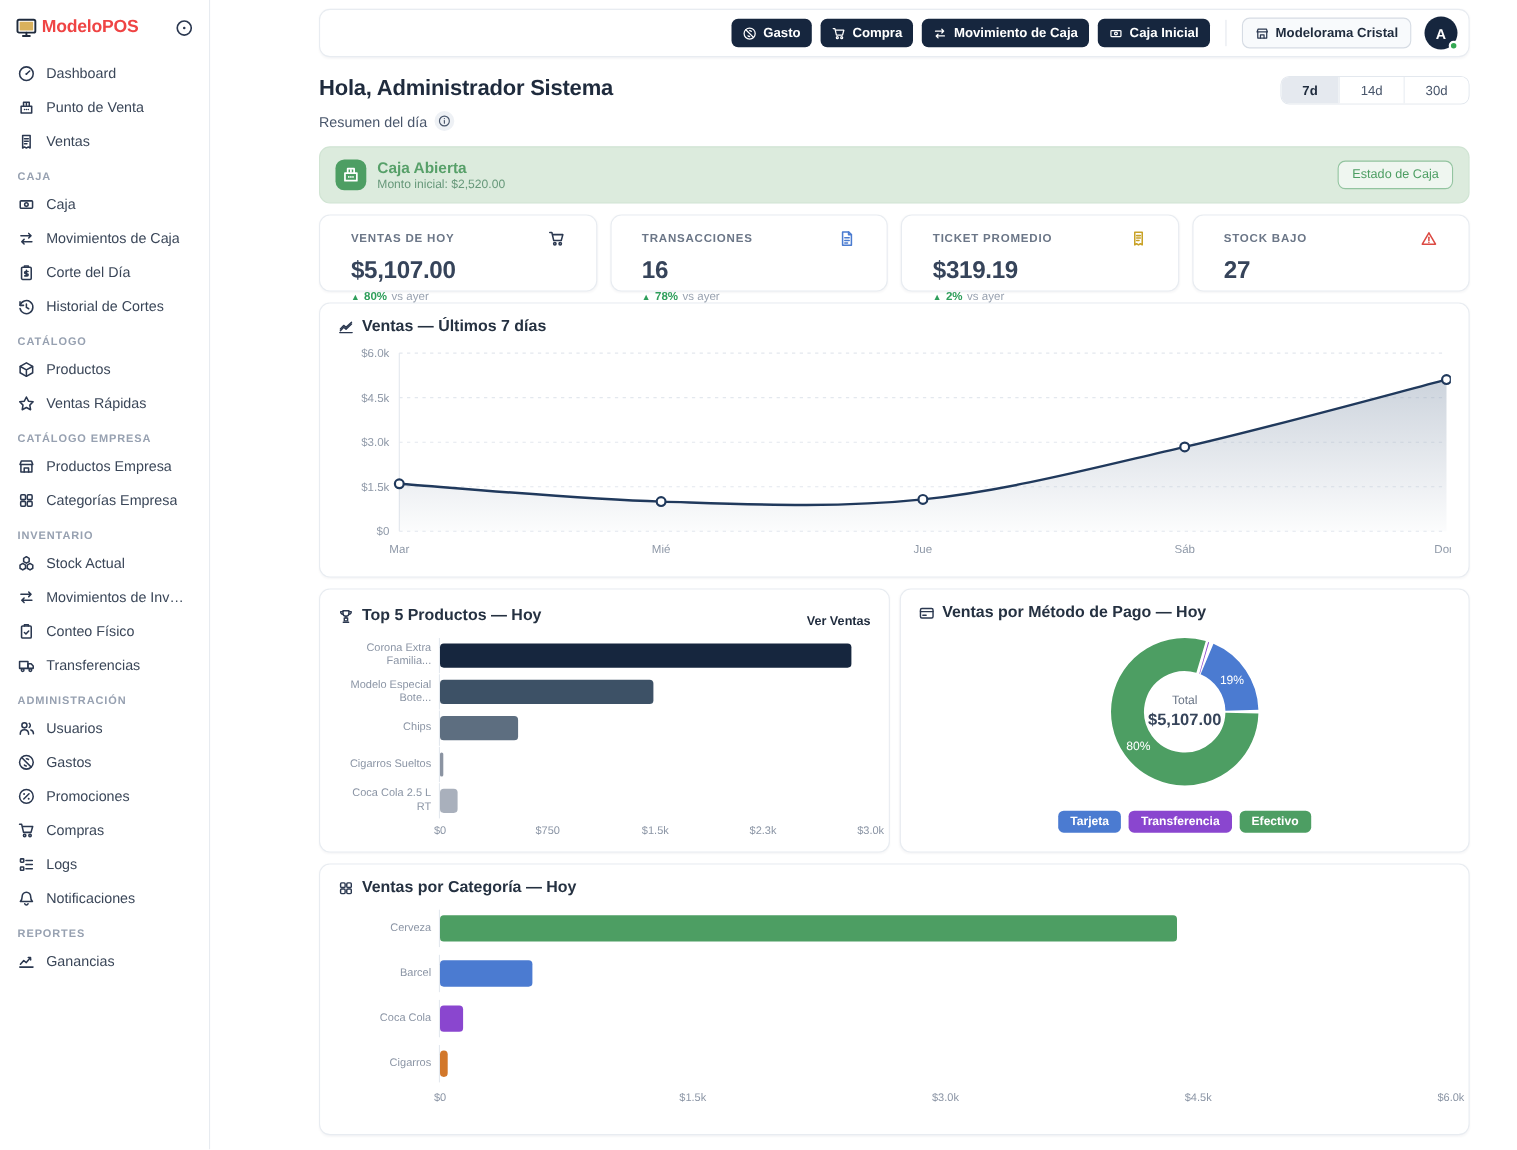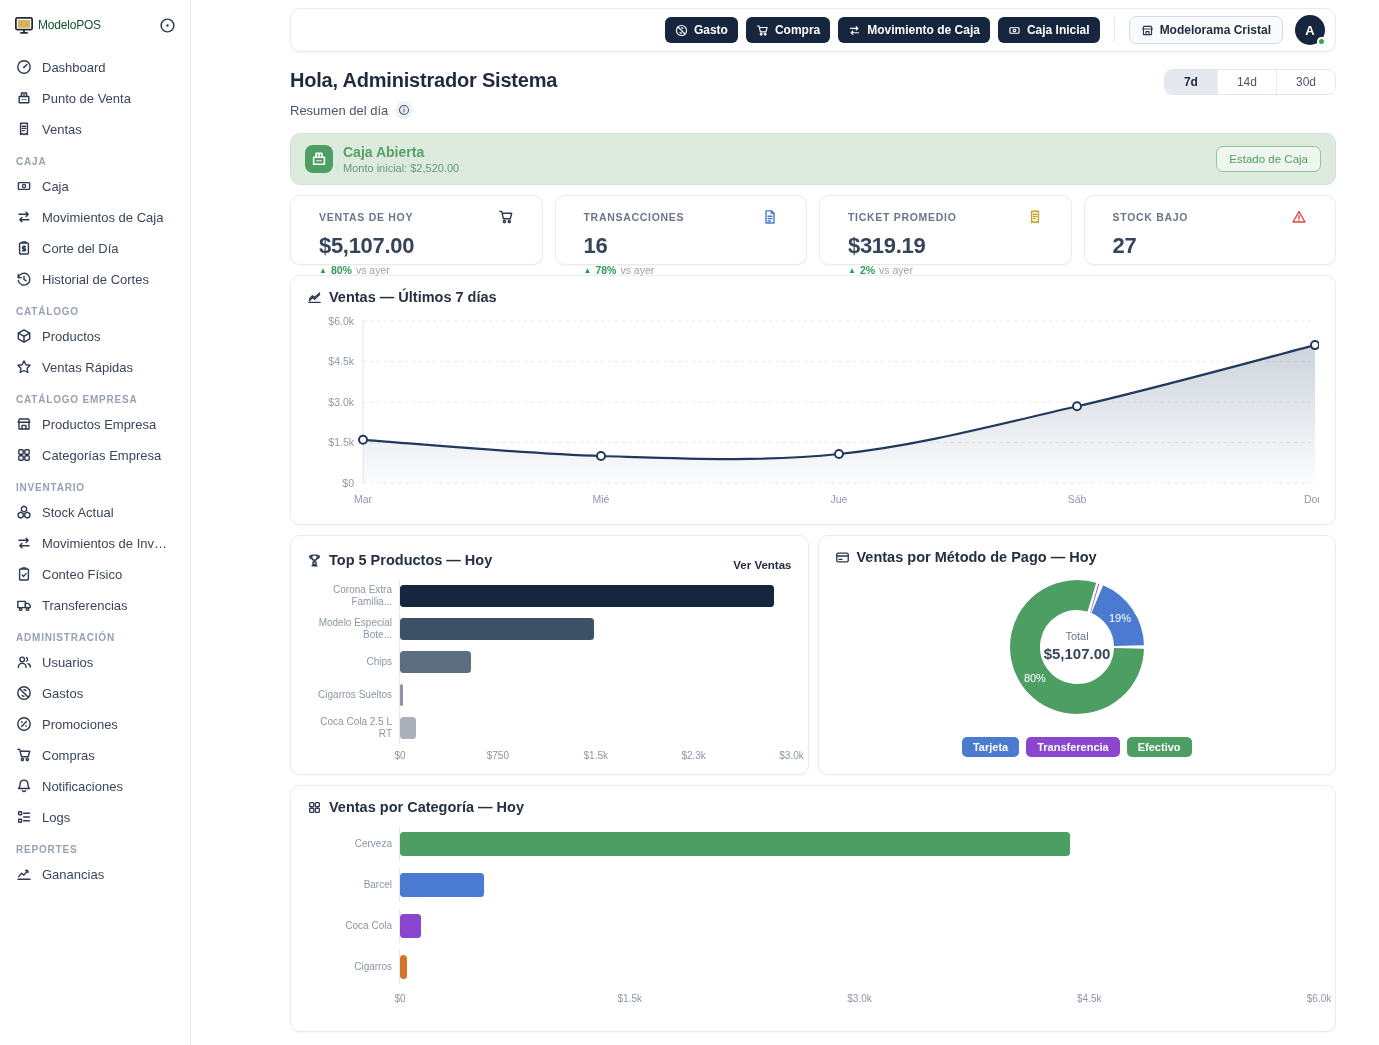--- a/index.html
+++ b/index.html
@@ -3,25 +3,25 @@
 <meta charset="utf-8">
 <style>
   * { margin:0; padding:0; box-sizing:border-box; }
   html,body { width:1379px; height:1045px; overflow:hidden; }
   body { font-family:"Liberation Sans", sans-serif; background:#fff; color:#1f2b3d; display:flex; }
 
   
   .sidebar { width:191px; min-width:191px; height:1045px; border-right:1px solid #e7ebf0; background:#fff; overflow:hidden; }
   .logo-row { display:flex; align-items:center; padding:15px 14px 10px 14px; }
   .logo-row .logo-ic { width:20px; height:20px; margin-right:4px; }
-  .logo-row .logo-text { font-size:12px; font-weight:400; color:#14532d; letter-spacing:-.2px; flex:1; }
+  .logo-row .logo-text { font-size:16px; font-weight:700; color:#ef4444; letter-spacing:-.2px; flex:1; }
   .collapse-btn { width:17px; height:17px; color:#2b3850; cursor:pointer; }
   .nav { padding:6px 0 0 0; }
   .nav-section-label { font-size:10px; letter-spacing:.8px; color:#97a1b1; padding:12px 16px 3px 16px; font-weight:700; }
-  .nav-item { display:flex; align-items:flex-end; gap:10px; padding:7.5px 16px; font-size:13px; color:#3a4658; cursor:pointer; }
+  .nav-item { display:flex; align-items:center; gap:10px; padding:7.5px 16px; font-size:13px; color:#3a4658; cursor:pointer; }
   .nav-item .ic { width:16px; height:16px; color:#2b3850; flex:none; display:flex; }
   .nav-item .lbl { white-space:nowrap; overflow:hidden; text-overflow:ellipsis; }
 
   svg.glyph { width:100%; height:100%; display:block; }
 
   
   .main { flex:1; padding:8px 43px 0 99px; }
 
   .topbar { height:44px; background:#fff; border:1px solid #e8ecf1; border-radius:10px; box-shadow:0 1px 2px rgba(16,24,40,.04);
             display:flex; align-items:center; justify-content:flex-end; gap:8px; padding:0 10px; }
@@ -304,35 +304,35 @@
             <path d="M1.8 2.4h1.9l1.7 7.3h6.8l1.5-5.4H4.3"></path>
             <circle cx="6.4" cy="12.6" r="1.1"></circle>
             <circle cx="11.3" cy="12.6" r="1.1"></circle>
           </svg>
         </span>
         <span class="lbl">Compras</span>
       </div>
       <div class="nav-item">
         <span class="ic">
           <svg class="glyph" viewBox="0 0 16 16" stroke="currentColor" fill="none" stroke-width="1.4" stroke-linecap="round" stroke-linejoin="round">
-            <path d="M8 2.1c-2.3 0-3.9 1.7-3.9 4.1 0 2.9-1 3.7-1.6 4.3h11c-.6-.6-1.6-1.4-1.6-4.3C11.9 3.8 10.3 2.1 8 2.1z"></path>
-            <path d="M6.5 12.6a1.6 1.6 0 0 0 3 0"></path>
-          </svg>
-        </span>
-        <span class="lbl">Notificaciones</span>
-      </div>
-      <div class="nav-item">
-        <span class="ic">
-          <svg class="glyph" viewBox="0 0 16 16" stroke="currentColor" fill="none" stroke-width="1.4" stroke-linecap="round" stroke-linejoin="round">
             <rect x="2.6" y="2.8" width="3" height="3" rx=".6"></rect>
             <rect x="2.6" y="10.2" width="3" height="3" rx=".6"></rect>
             <path d="M7.6 4.3h5.8M7.6 8h5.8M7.6 11.7h5.8"></path>
           </svg>
         </span>
         <span class="lbl">Logs</span>
+      </div>
+      <div class="nav-item">
+        <span class="ic">
+          <svg class="glyph" viewBox="0 0 16 16" stroke="currentColor" fill="none" stroke-width="1.4" stroke-linecap="round" stroke-linejoin="round">
+            <path d="M8 2.1c-2.3 0-3.9 1.7-3.9 4.1 0 2.9-1 3.7-1.6 4.3h11c-.6-.6-1.6-1.4-1.6-4.3C11.9 3.8 10.3 2.1 8 2.1z"></path>
+            <path d="M6.5 12.6a1.6 1.6 0 0 0 3 0"></path>
+          </svg>
+        </span>
+        <span class="lbl">Notificaciones</span>
       </div>
       <div class="nav-section-label">REPORTES</div>
       <div class="nav-item">
         <span class="ic">
           <svg class="glyph" viewBox="0 0 16 16" stroke="currentColor" fill="none" stroke-width="1.4" stroke-linecap="round" stroke-linejoin="round">
             <path d="M2 13.2h12"></path>
             <path d="m2.6 10.6 3-3.4 2.3 1.9 3.7-4.4"></path>
             <path d="M9.7 4.5h2l.2 2.1"></path>
           </svg>
         </span>

